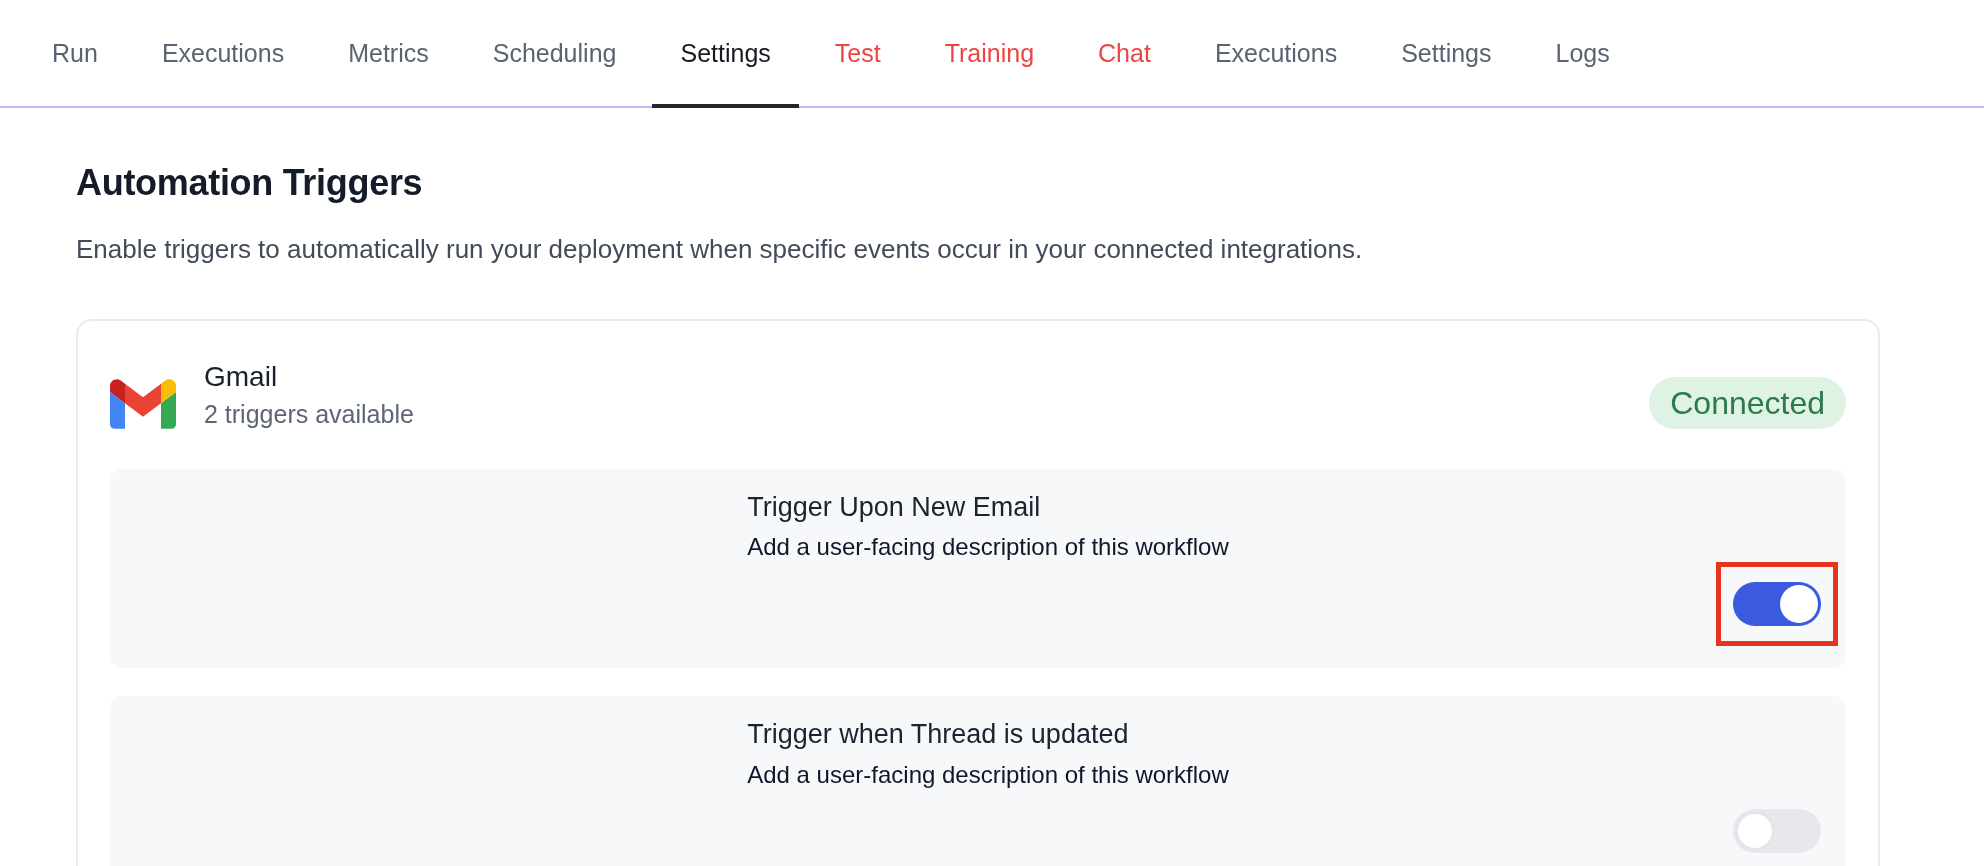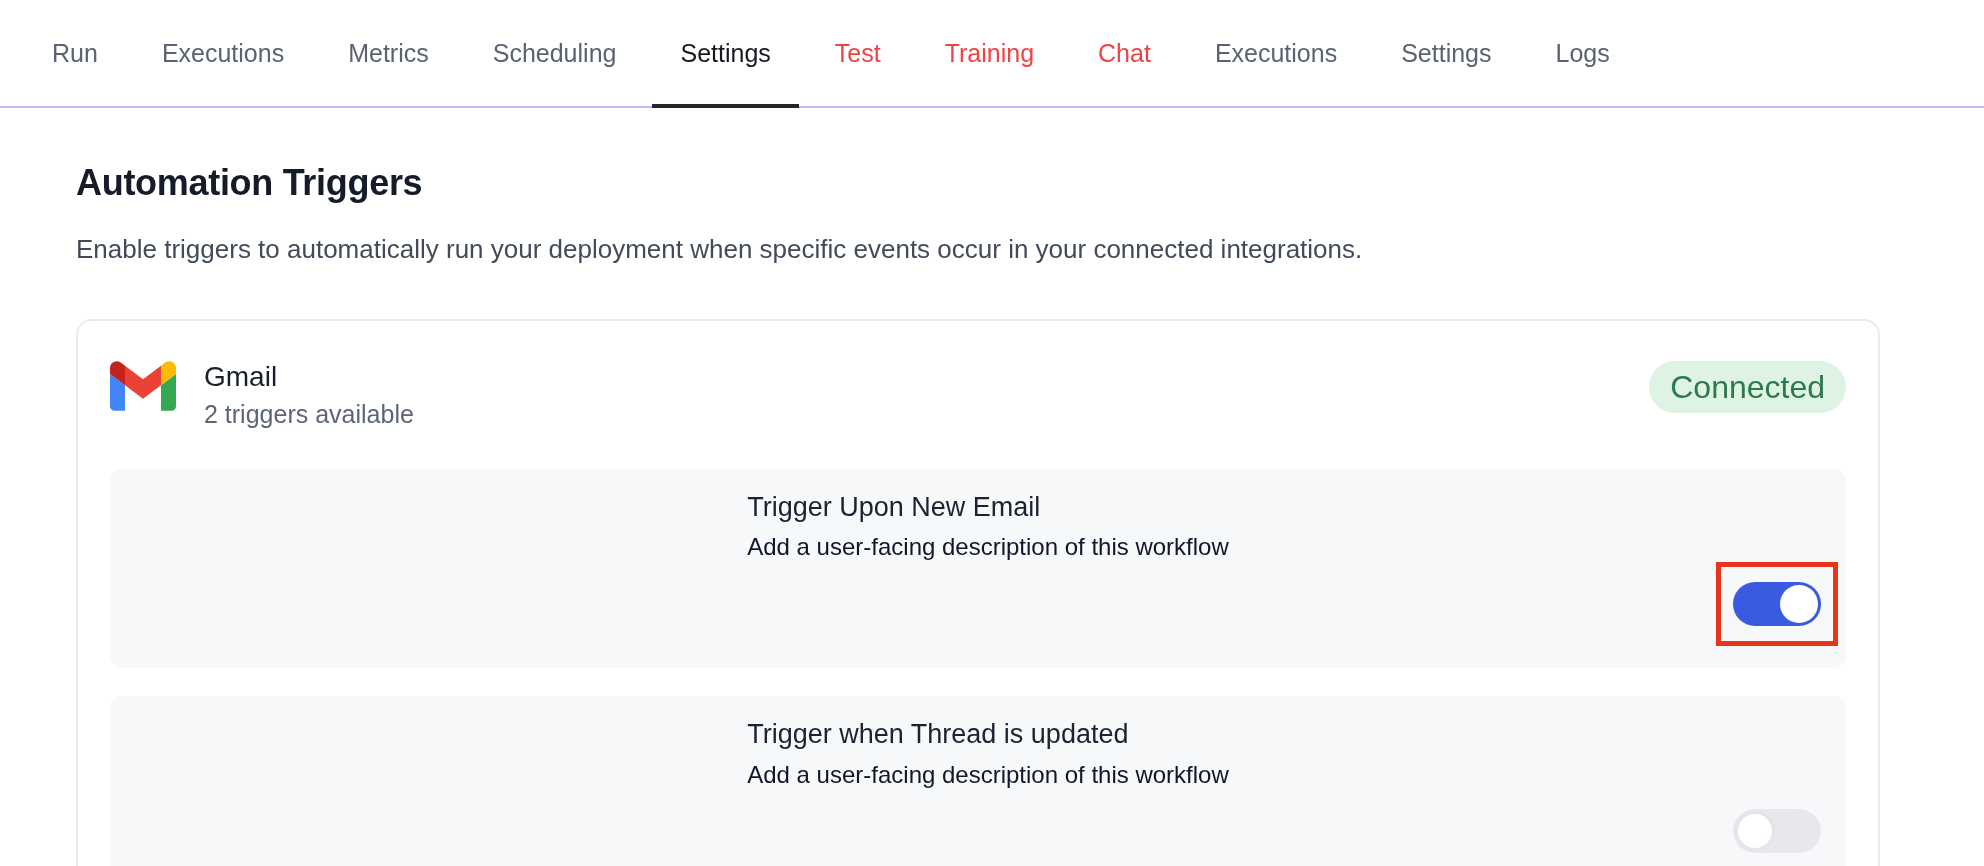--- a/index.html
+++ b/index.html
@@ -19,21 +19,21 @@
 
   
   .content { padding:0 104px 0 76px; }
   .page-title { margin-top:54px; font-size:36px; font-weight:700;
     color:#141b29; letter-spacing:-0.3px; }
   .page-desc { margin-top:30px; font-size:26px; color:#414b5a; }
 
   
   .card { margin-top:54px; border:2px solid #e9ebef; border-radius:16px;
     padding:30px 32px 28px 32px; background:#ffffff; }
-  .card-header { display:flex; align-items:flex-start; margin:10px 0 40px 0; }
+  .card-header { display:flex; align-items:flex-end; margin:10px 0 40px 0; }
   .gmail-logo { width:66px; height:50px; flex:0 0 auto; }
   .header-text { margin-left:28px; }
   .integration-name { font-size:28px; color:#18202e; }
   .integration-sub { font-size:25px; color:#5d6675; margin-top:7px; }
   .badge { margin-left:auto; background:#def3e4; color:#2c7a4b;
     font-size:32px; line-height:1; padding:10px 21px; border-radius:999px; }
 
   .trigger-row { background:#f7f8fa; border-radius:12px;
     padding:22px 8px 22px 28px; display:flex; align-items:center;flex-direction:column; }
   .trigger-row + .trigger-row { margin-top:28px; }

